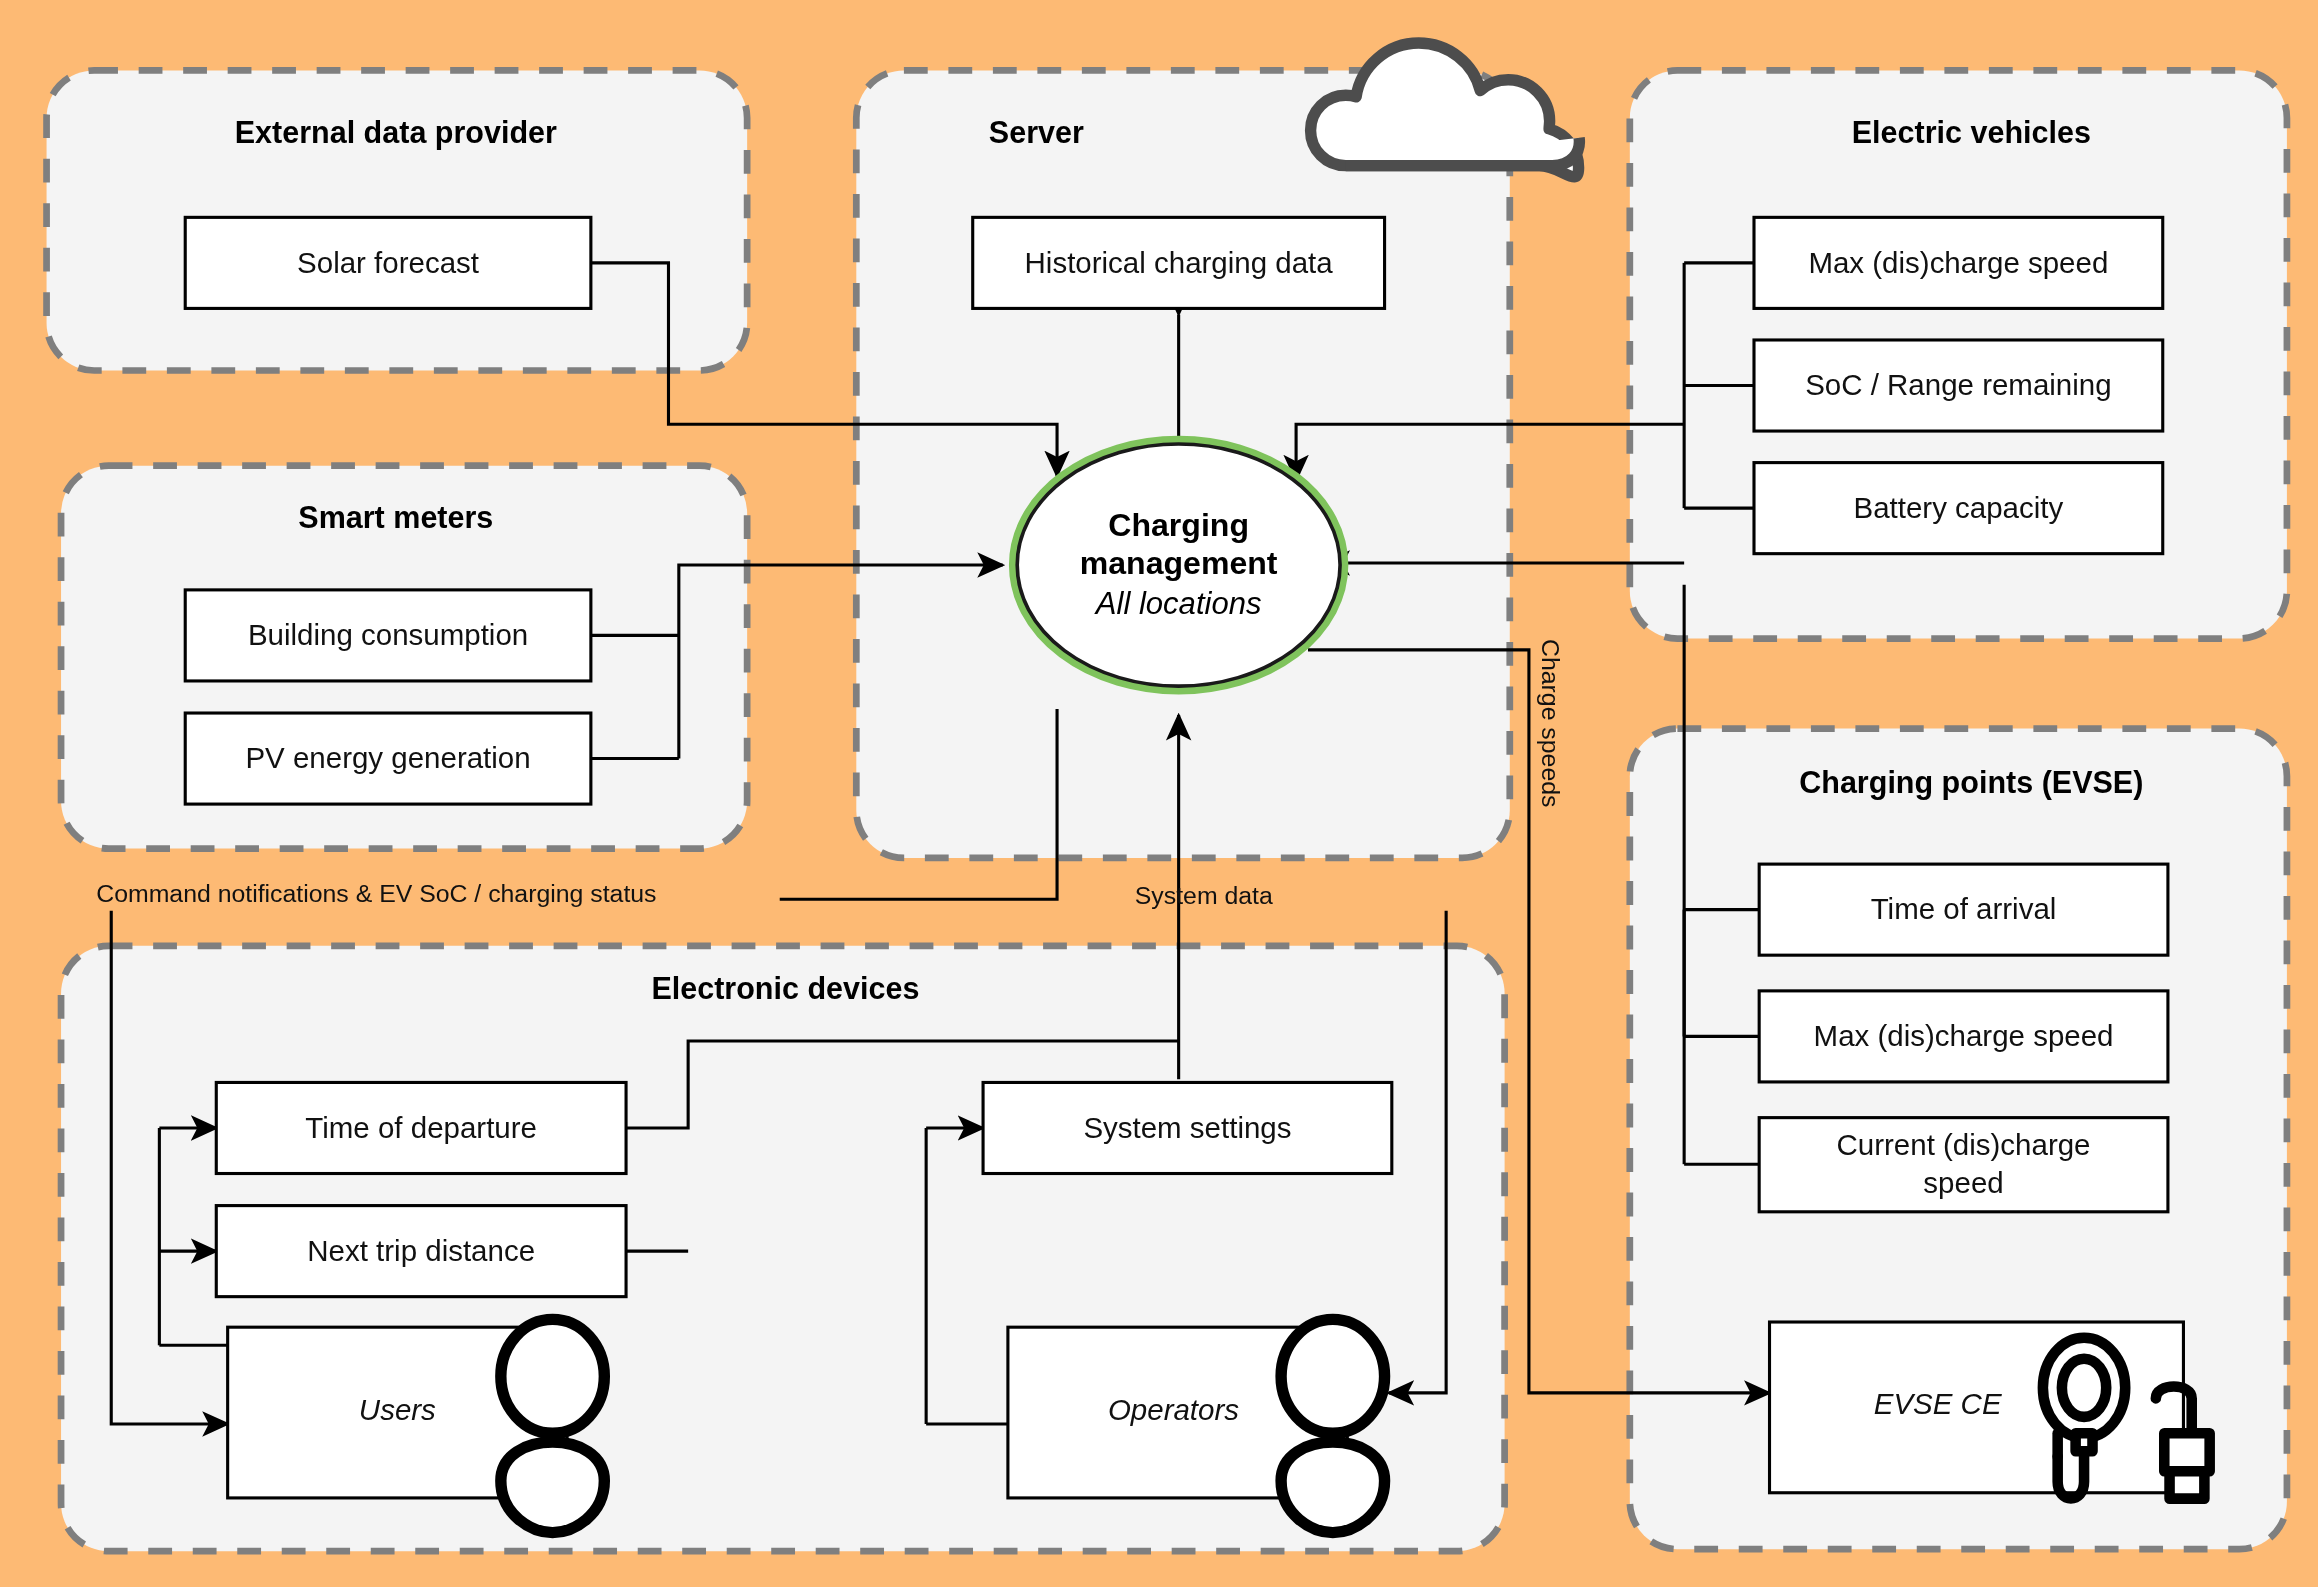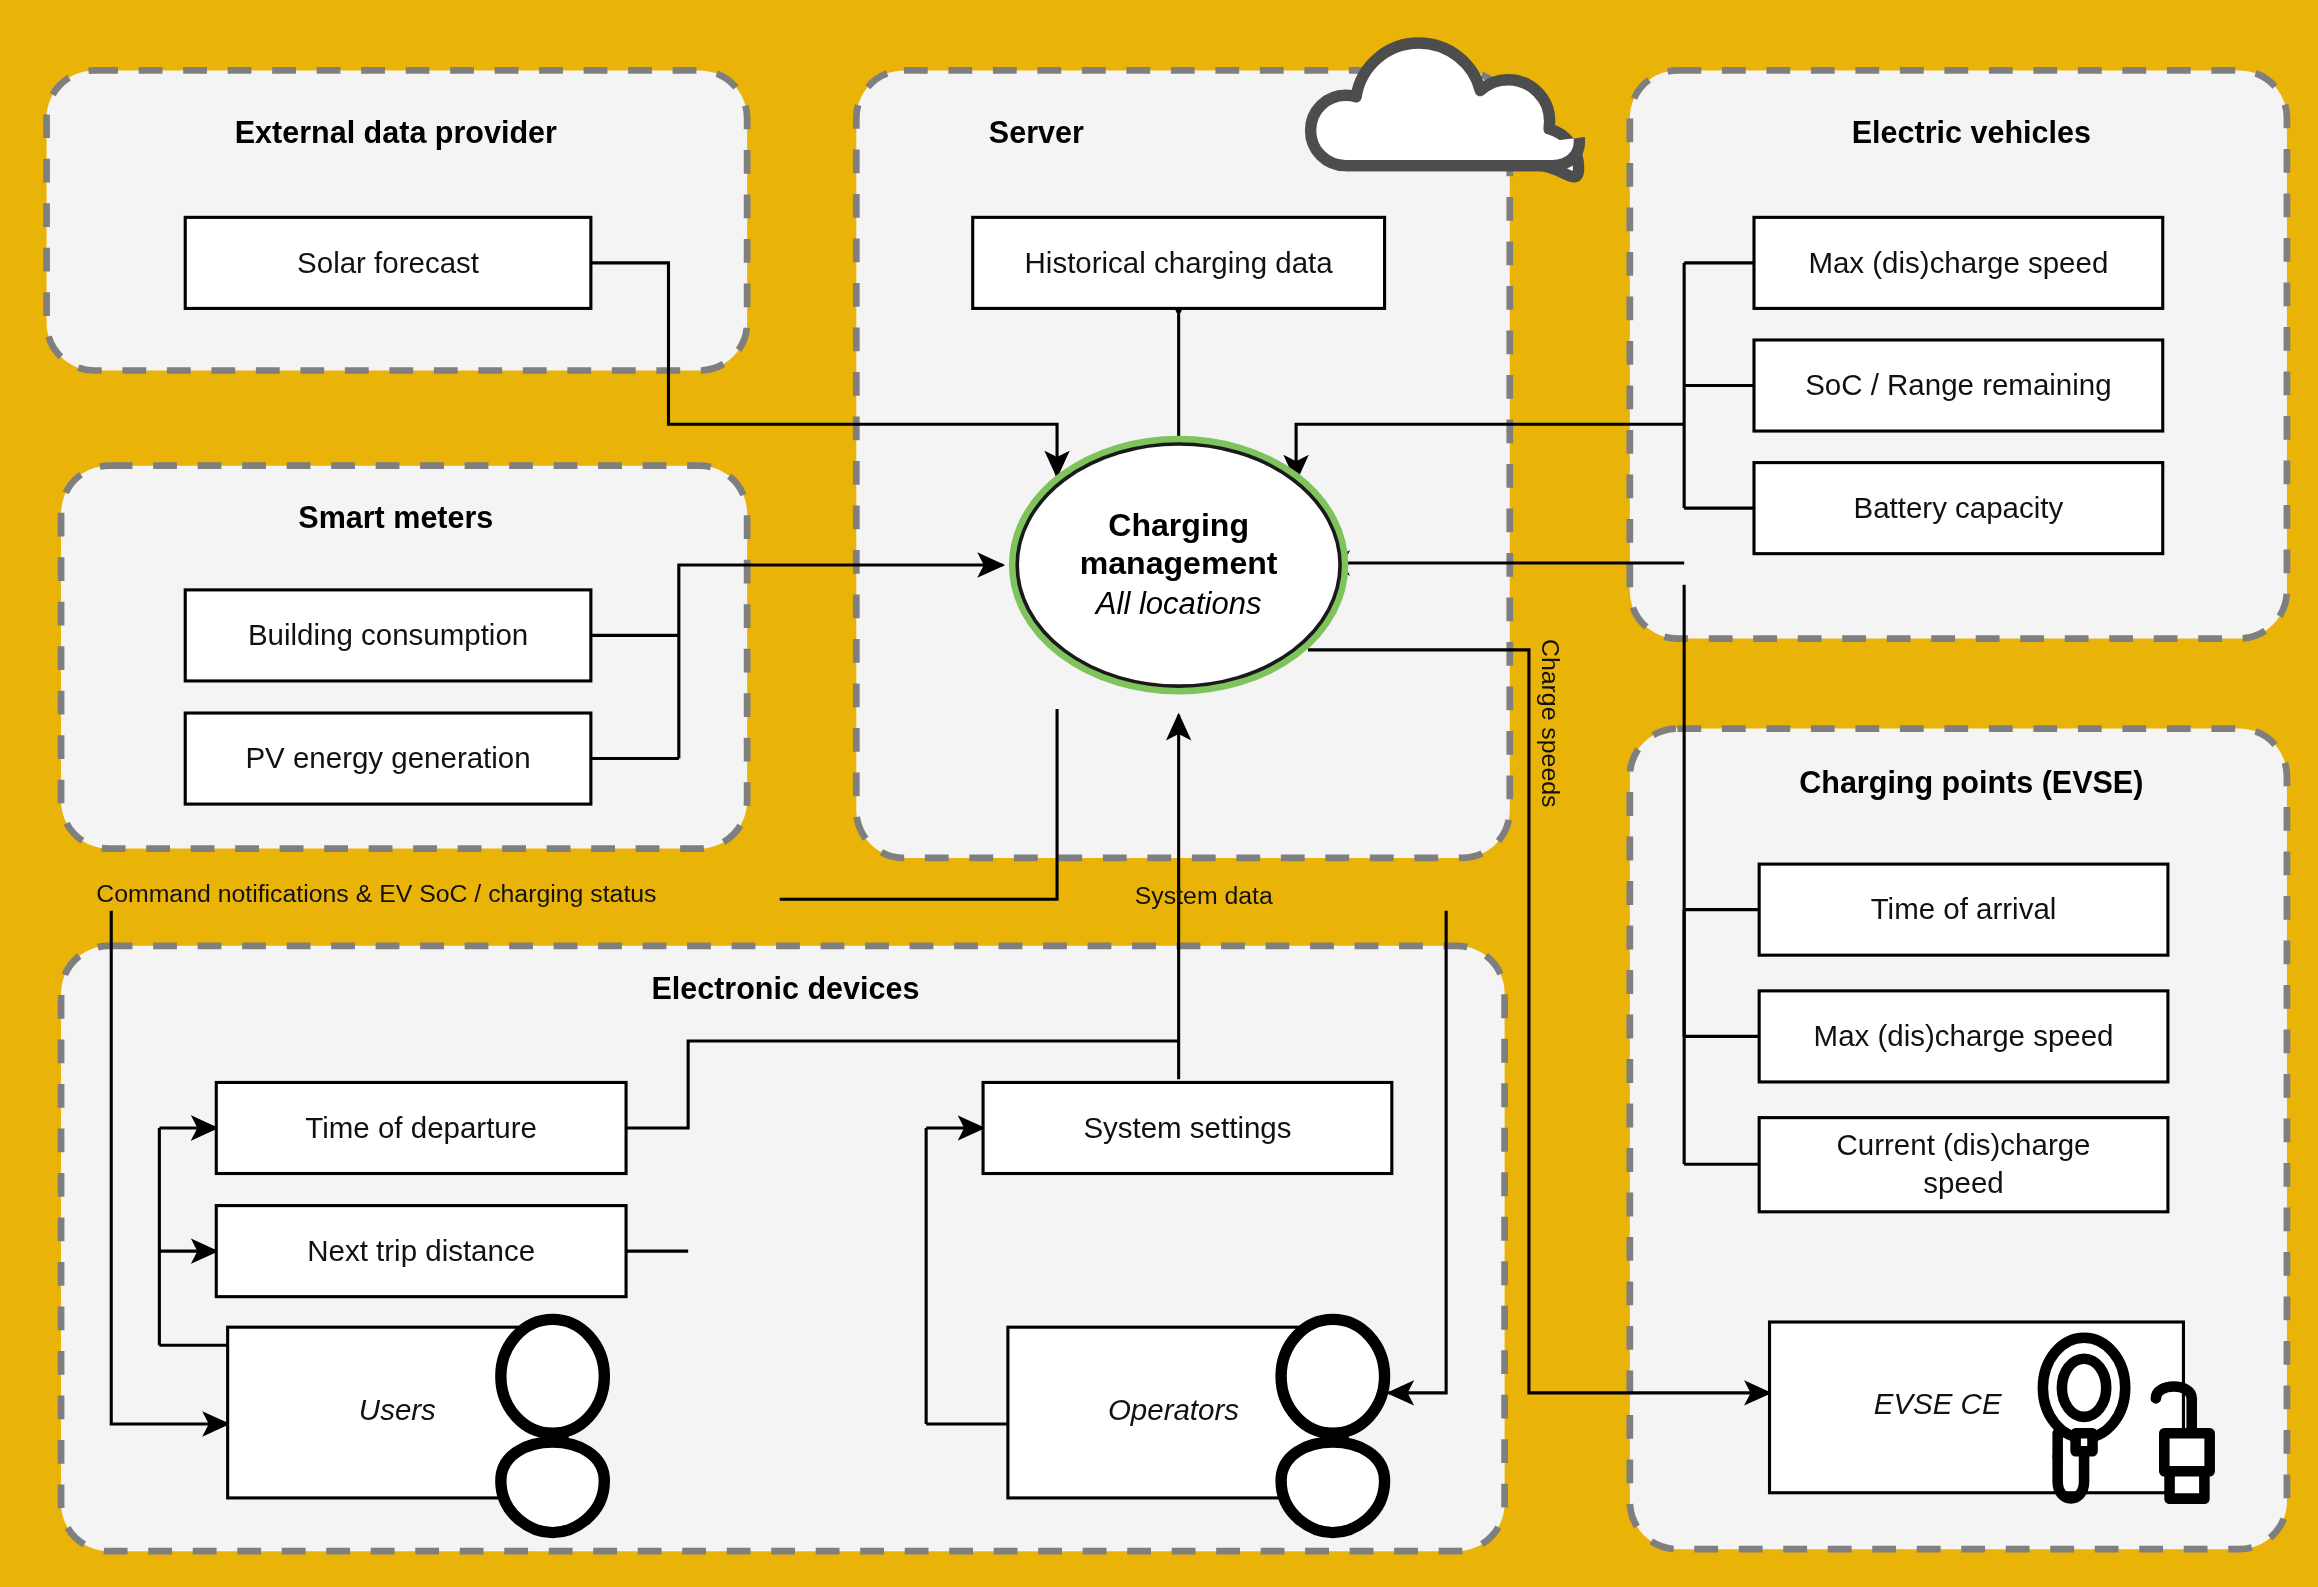--- a/index.html
+++ b/index.html
@@ -1,17 +1,17 @@
 <!DOCTYPE html>
 <html style="font-size:8.3px"><head>
 <meta charset="utf-8">
 <style>
   html,body{margin:0;padding:0;background:#ffffff;}
   body{width:2319px;height:1588px;font-family:"Liberation Sans",sans-serif;}
-  #stage{position:relative;width:2319px;height:1588px;overflow:hidden;background:#eab308;}
+  #stage{position:relative;width:2319px;height:1588px;overflow:hidden;background:#fdba74;}
   svg#diagram{position:absolute;left:0;top:0;width:2319px;height:1588px;display:block;}
   .grp-fill{fill:#f4f4f4;stroke:#7f7f7f;stroke-width:13;stroke-dasharray:46 40;stroke-linecap:butt;}
   .node-box{fill:#ffffff;stroke:#000000;stroke-width:6;}
   .node-text{font-family:"Liberation Sans",sans-serif;font-size:57px;fill:#111111;text-anchor:middle;dominant-baseline:middle;}
   .node-text.italic{font-style:italic;}
   .grp-title{font-family:"Liberation Sans",sans-serif;font-size:59px;font-weight:bold;fill:#000000;text-anchor:middle;dominant-baseline:middle;}
   .edge{fill:none;stroke:#000000;stroke-width:6;}
   .edge-label{font-family:"Liberation Sans",sans-serif;font-size:48px;fill:#111111;dominant-baseline:middle;}
   .hub-ellipse{fill:#ffffff;stroke:#1a1a1a;stroke-width:7;}
   .hub-glow{fill:none;stroke:#7fc35c;stroke-width:20;}

